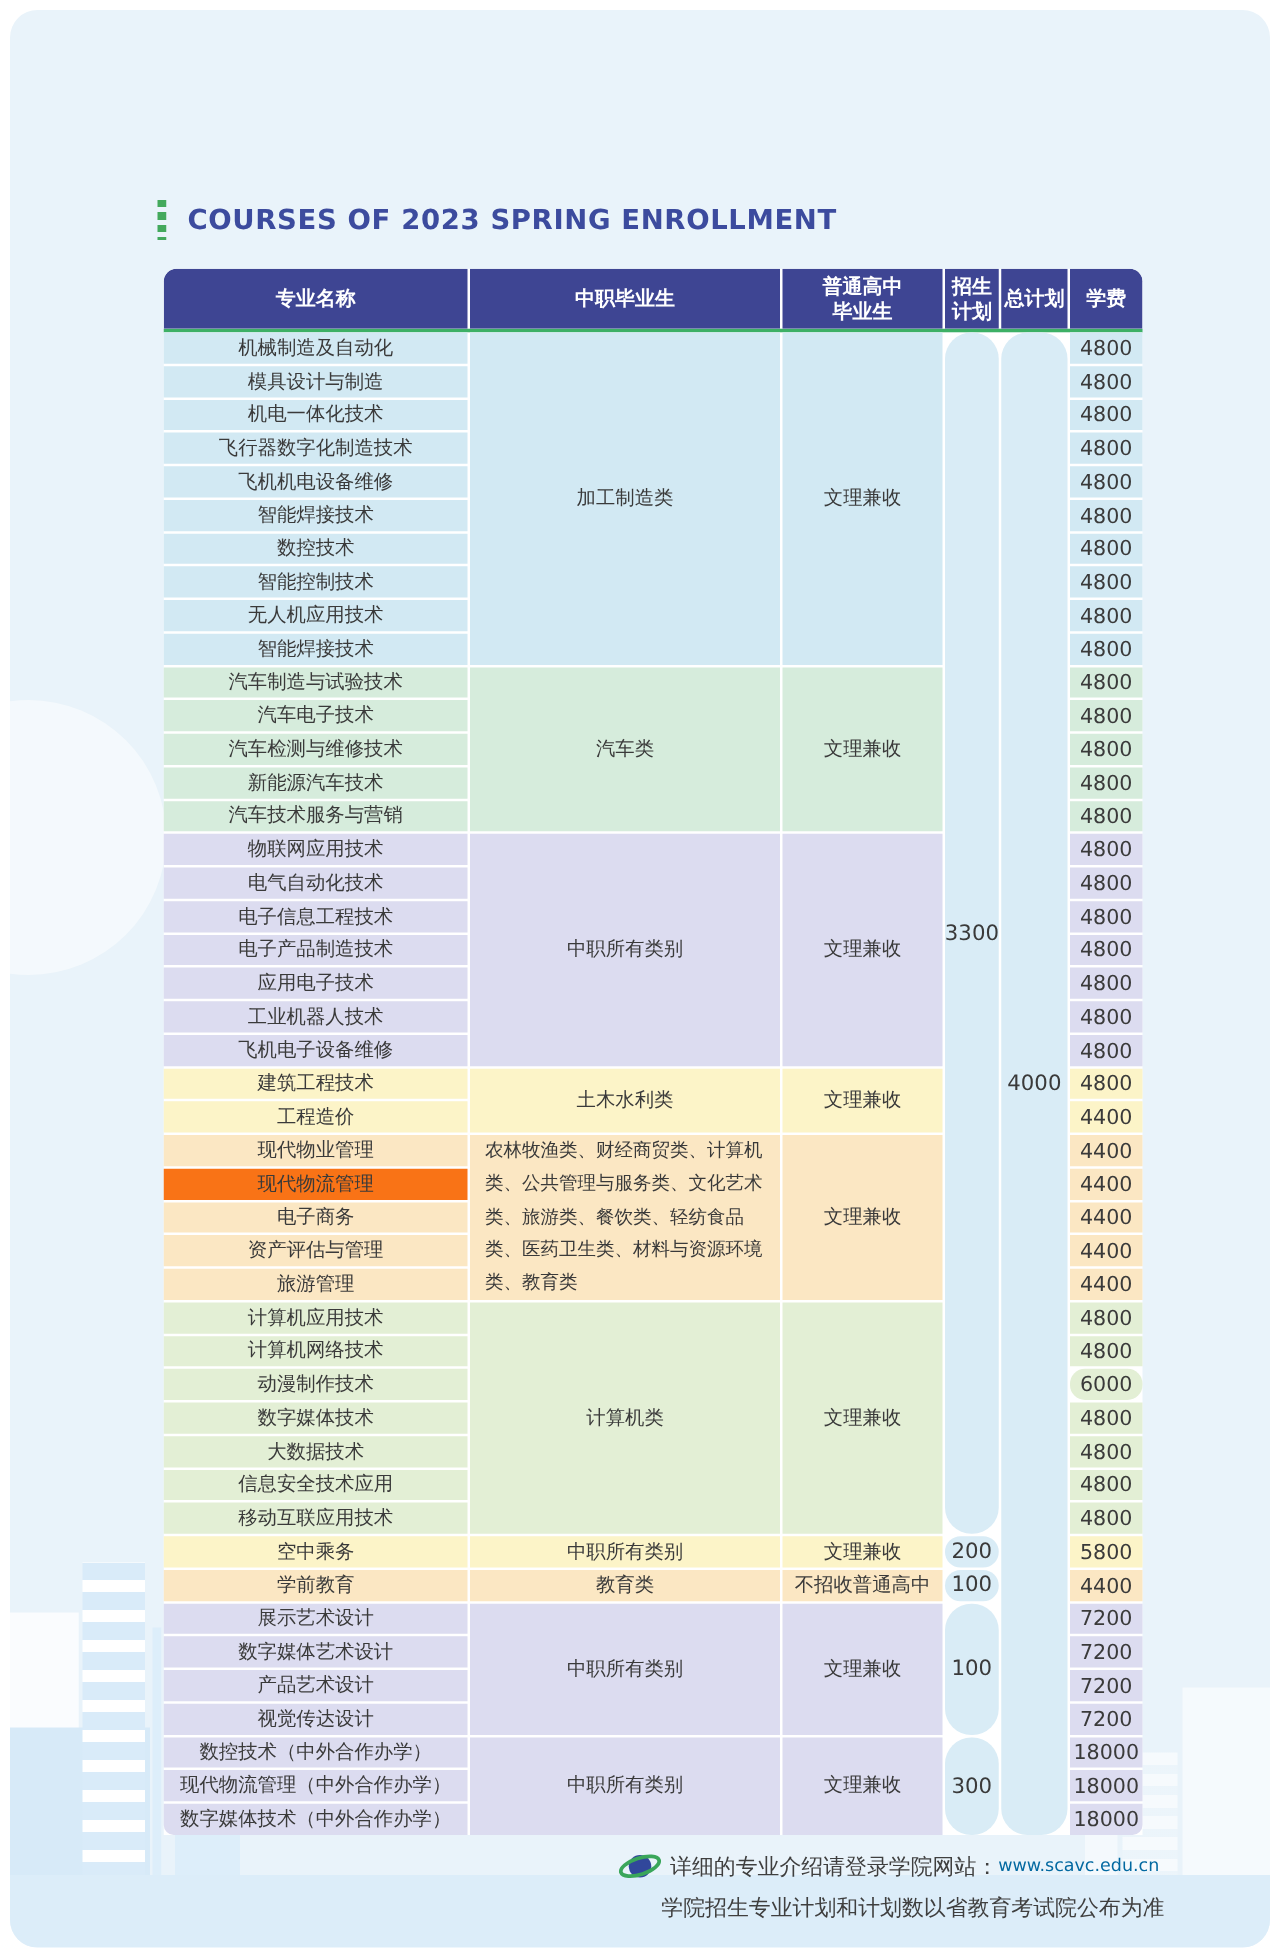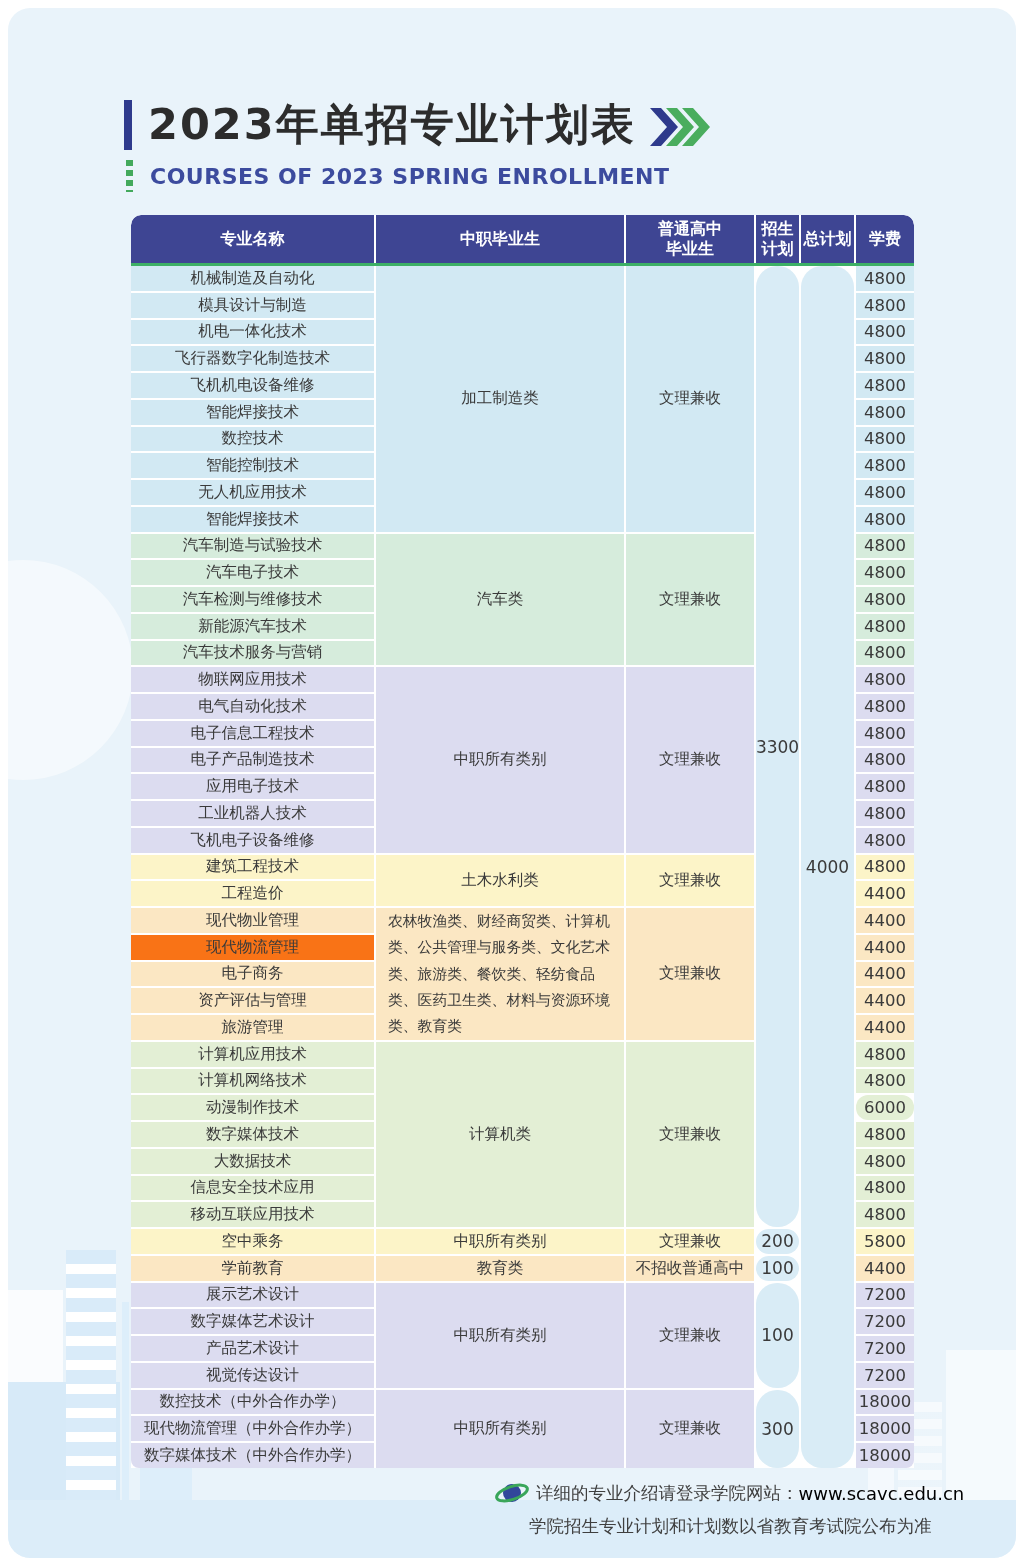--- a/index.html
+++ b/index.html
@@ -87,50 +87,41 @@
     justify-content: flex-start; padding: 0 12px;
   }
   .plan-cell, .total-cell { font-size: 17px; border-radius: 21px; }
   .fee-cell { font-size: 16.5px; }
 
   
   .footer { position: absolute; left: 487px; top: 1470px; }
   .f-line1 { display: flex; align-items: center; }
   .planet { width: 34px; height: 30px; flex: 0 0 auto; }
   .f-text { margin-left: 7px; font-size: 17.5px; color: #3f3f3f; white-space: nowrap; }
-  .f-url { font-size: 18px; color: #000000; }
+  .f-url { font-size: 14px; color: #0369a1; }
   .f-line2 { margin-left: 34px; margin-top: 6px; font-size: 17.5px; color: #3f3f3f; white-space: nowrap; }
 </style>
 </head>
 <body>
 
 <div class="page">
 
   <div class="deco-circle"></div>
   <div class="skyline">
     <div class="band"></div>
     <div class="bld b-white1"></div>
     <div class="bld b-blue1"></div>
     <div class="bld b-tower"></div>
     <div class="bld b-pole"></div>
     <div class="bld b-blue2"></div>
     <div class="bld b-rwhite1"></div>
     <div class="bld b-rwhite2"></div>
     <div class="bld b-rwhite3"></div>
   </div>
 
-  <div class="title-row">
-    <div class="title-bar"></div>
-    <h1 class="main-title">2023年单招专业计划表</h1>
-    <svg class="chevrons" width="64" height="38" viewBox="0 0 64 38">
-      <polygon points="0,0 11,0 28,19 11,38 0,38 17,19" fill="#2e3a8c"></polygon>
-      <polygon points="16,0 27,0 44,19 27,38 16,38 33,19" fill="#4aad5e"></polygon>
-      <polygon points="32,0 43,0 60,19 43,38 32,38 49,19" fill="#4aad5e"></polygon>
-    </svg>
-  </div>
   <div class="subtitle-row">
     <div class="dash-bar"></div>
     <div class="subtitle">COURSES OF 2023 SPRING ENROLLMENT</div>
   </div>
 
   <div class="table-wrap">
     <div class="thead">
       <div class="th">专业名称</div>
       <div class="th">中职毕业生</div>
       <div class="th">普通高中

